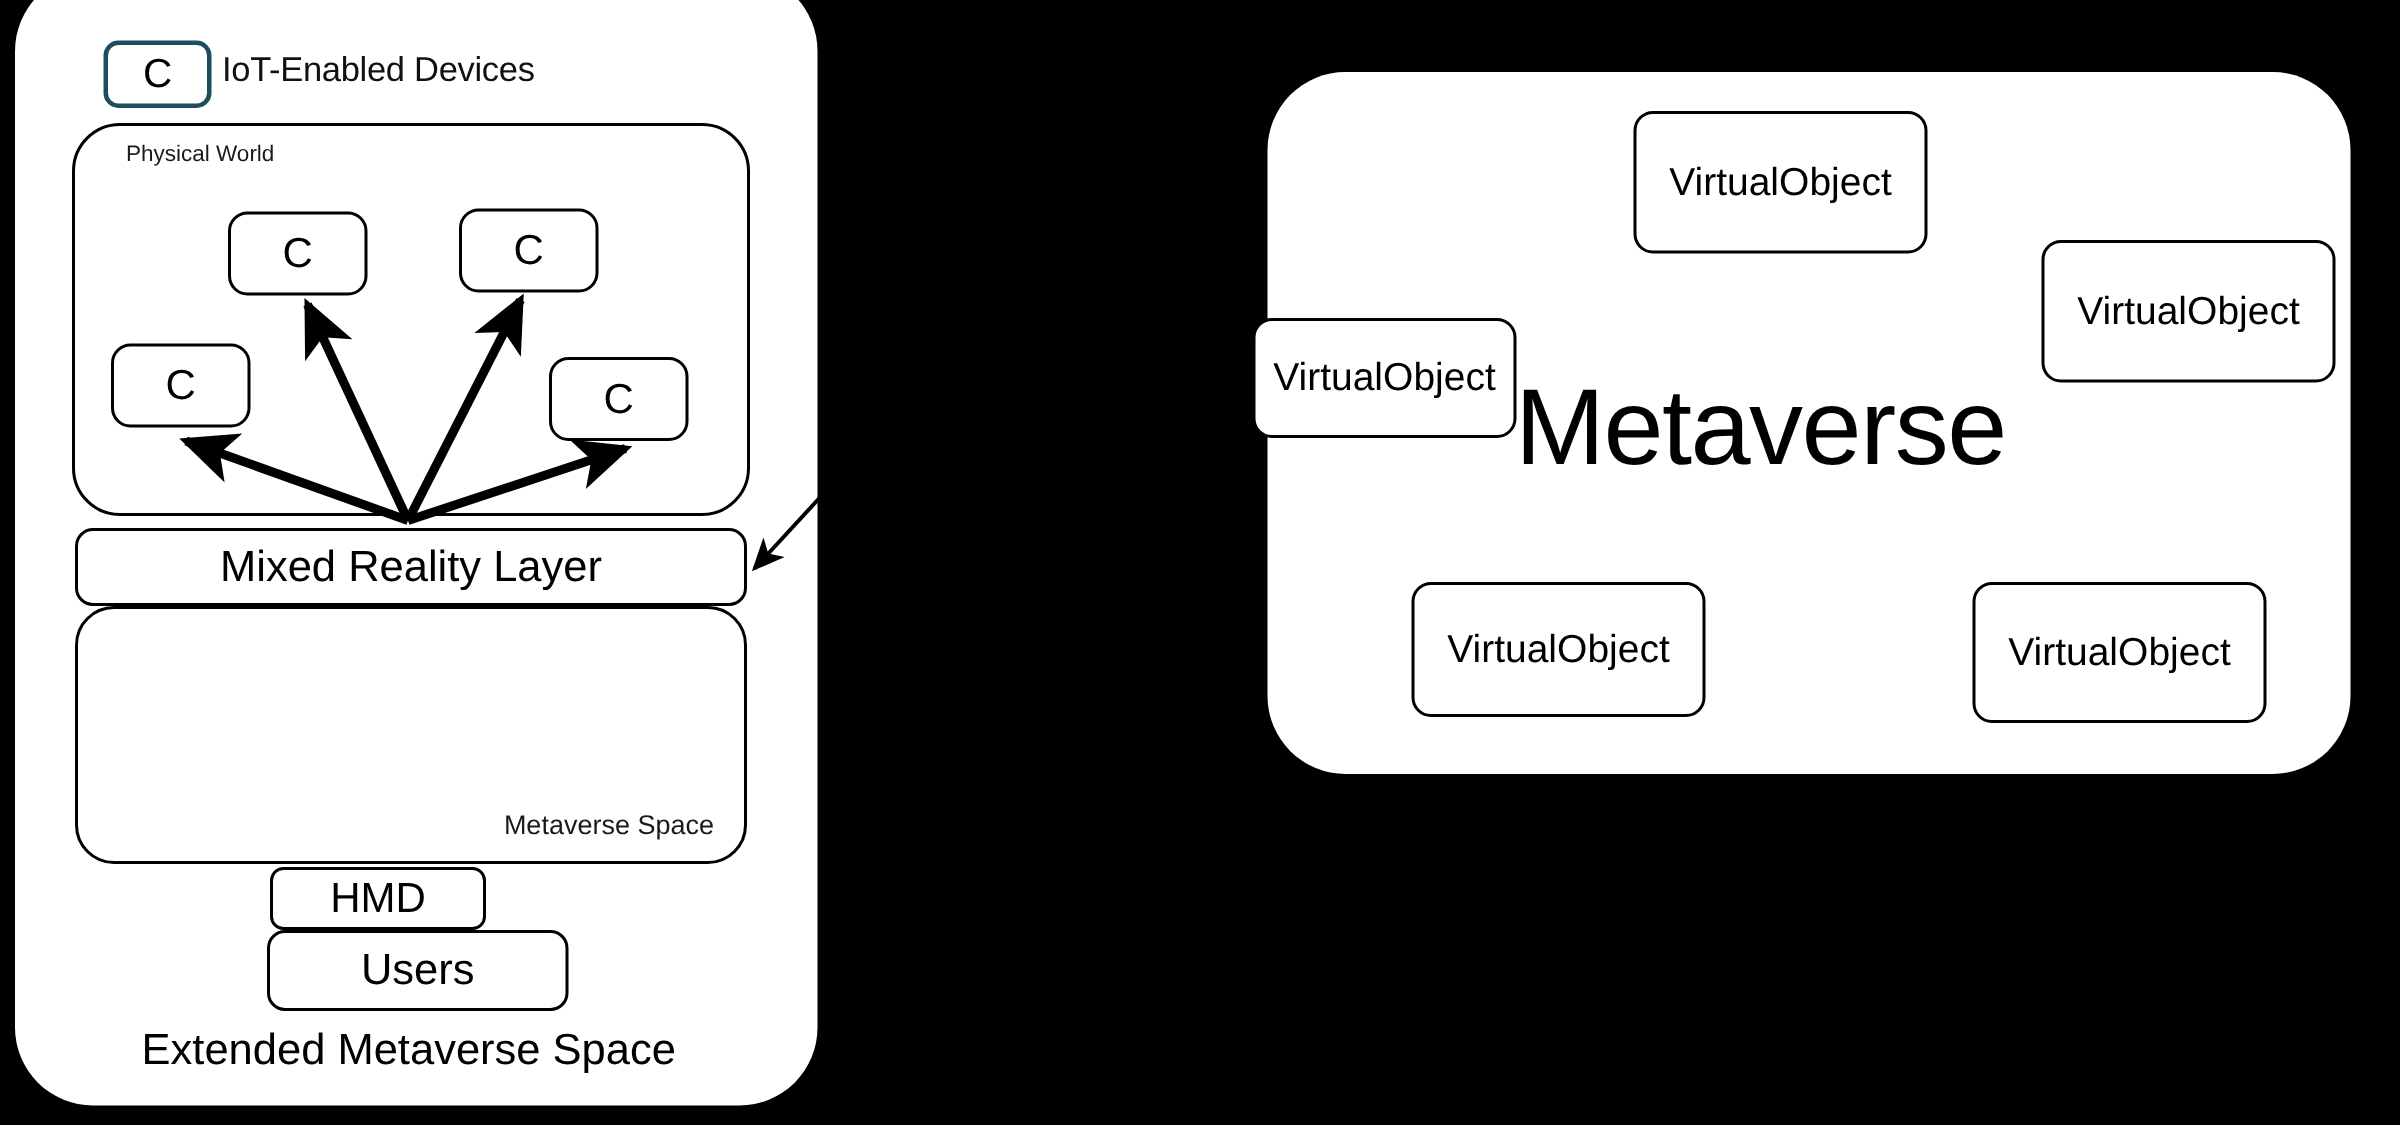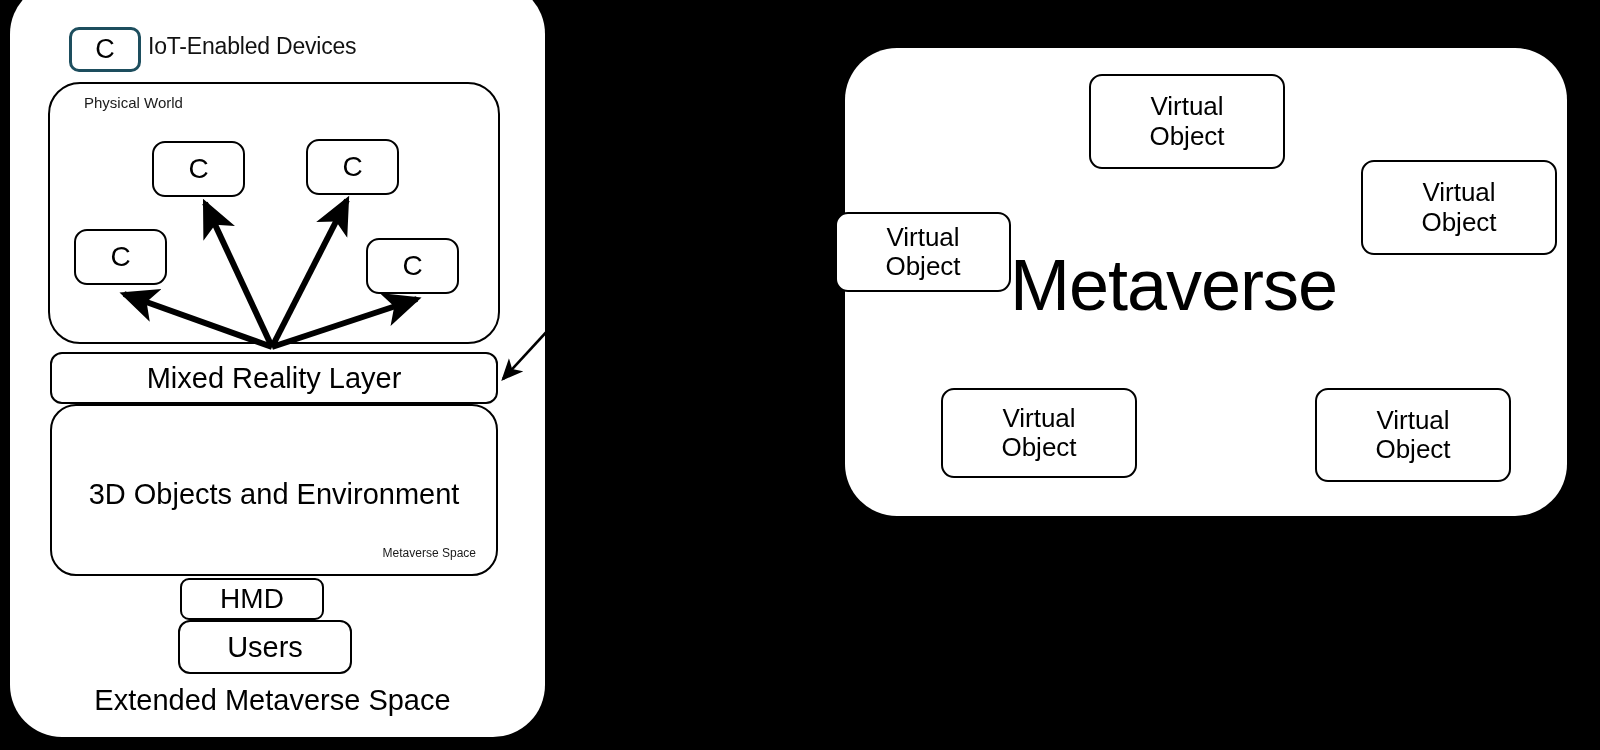--- a/index.html
+++ b/index.html
@@ -98,50 +98,50 @@
     left: 0; right: 0;
     top: 72px;
     text-align: center;
     font-size: 29px;
     color: #000000;
   }
   #metaverse-space-sub {
     position: absolute;
     right: 20px;
     bottom: 14px;
-    font-size: 12px;
+    font-size: 18px;
     color: #1a1a1a;
     white-space: nowrap;
   }
 
   #hmd-box {
     left: 180px; top: 578px; width: 144px; height: 42px;
     border-radius: 9px;
     font-size: 28px;
   }
   #users-box {
-    left: 178px; top: 620px; width: 174px; height: 54px;
+    left: 178px; top: 620px; width: 201px; height: 54px;
     border-radius: 12px;
     font-size: 29px;
   }
   #extended-label {
     position: absolute;
     left: 0; width: 545px;
     top: 684px;
     text-align: center;
     font-size: 29px;
     color: #000000;
   }
 
   
   .vobj {
     font-size: 26px;
     border-radius: 13px;
     border-width: 2.5px;
-    flex-direction: column;
+    flex-direction: row;
   }
   #vobj-1 { left: 1089px; top: 74px;  width: 196px; height: 95px; }
   #vobj-2 { left: 1361px; top: 160px; width: 196px; height: 95px; }
   #vobj-3 { left: 835px;  top: 212px; width: 176px; height: 80px; }
   #vobj-4 { left: 941px;  top: 388px; width: 196px; height: 90px; }
   #vobj-5 { left: 1315px; top: 388px; width: 196px; height: 94px; }
 
   #metaverse-title {
     position: absolute;
     left: 1010px;
@@ -196,21 +196,20 @@
     <line x1="272" y1="347" x2="124" y2="294" stroke="#000000" stroke-width="6" marker-end="url(#ah)"></line>
 
     <line x1="272" y1="347" x2="417" y2="299" stroke="#000000" stroke-width="6" marker-end="url(#ah)"></line>
 
     <line x1="562" y1="315" x2="503" y2="379" stroke="#000000" stroke-width="2.6" marker-end="url(#ah-thin)"></line>
   </svg>
 
   <div class="box" id="mixed-reality-layer">Mixed Reality Layer</div>
 
   <div class="box" id="metaverse-space-box">
-    <div id="metaverse-space-title">3D Objects and Environment</div>
     <div id="metaverse-space-sub">Metaverse Space</div>
   </div>
 
   <div class="box" id="hmd-box">HMD</div>
 
   <div class="box" id="users-box">Users</div>
 
   <div id="extended-label">Extended Metaverse Space</div>
 
   <div class="panel" id="right-panel"></div>

